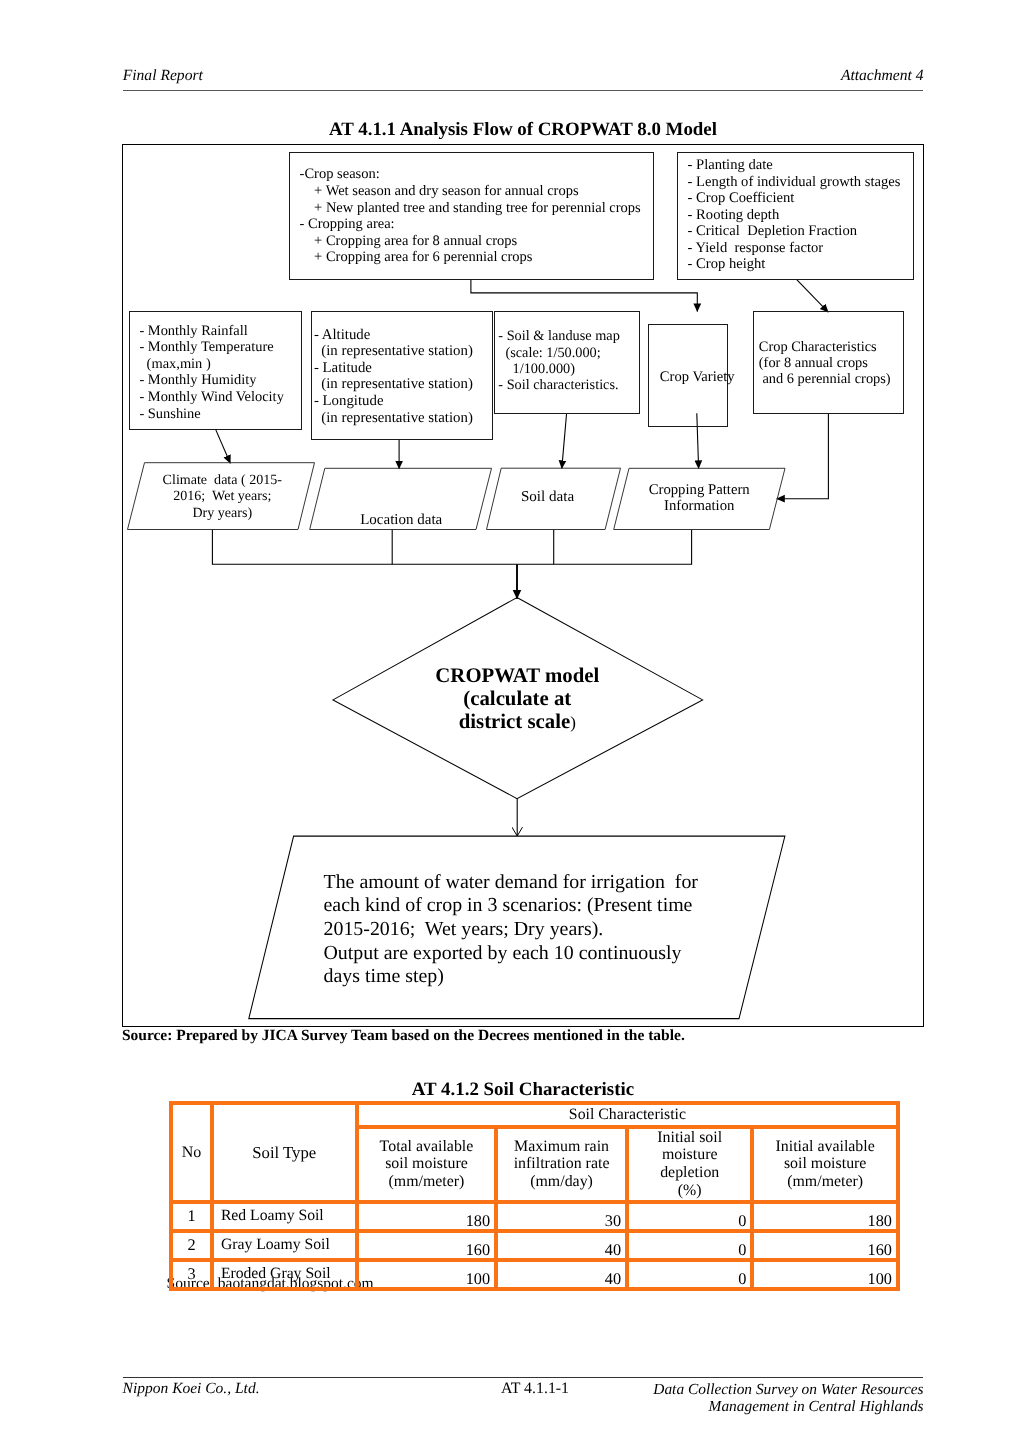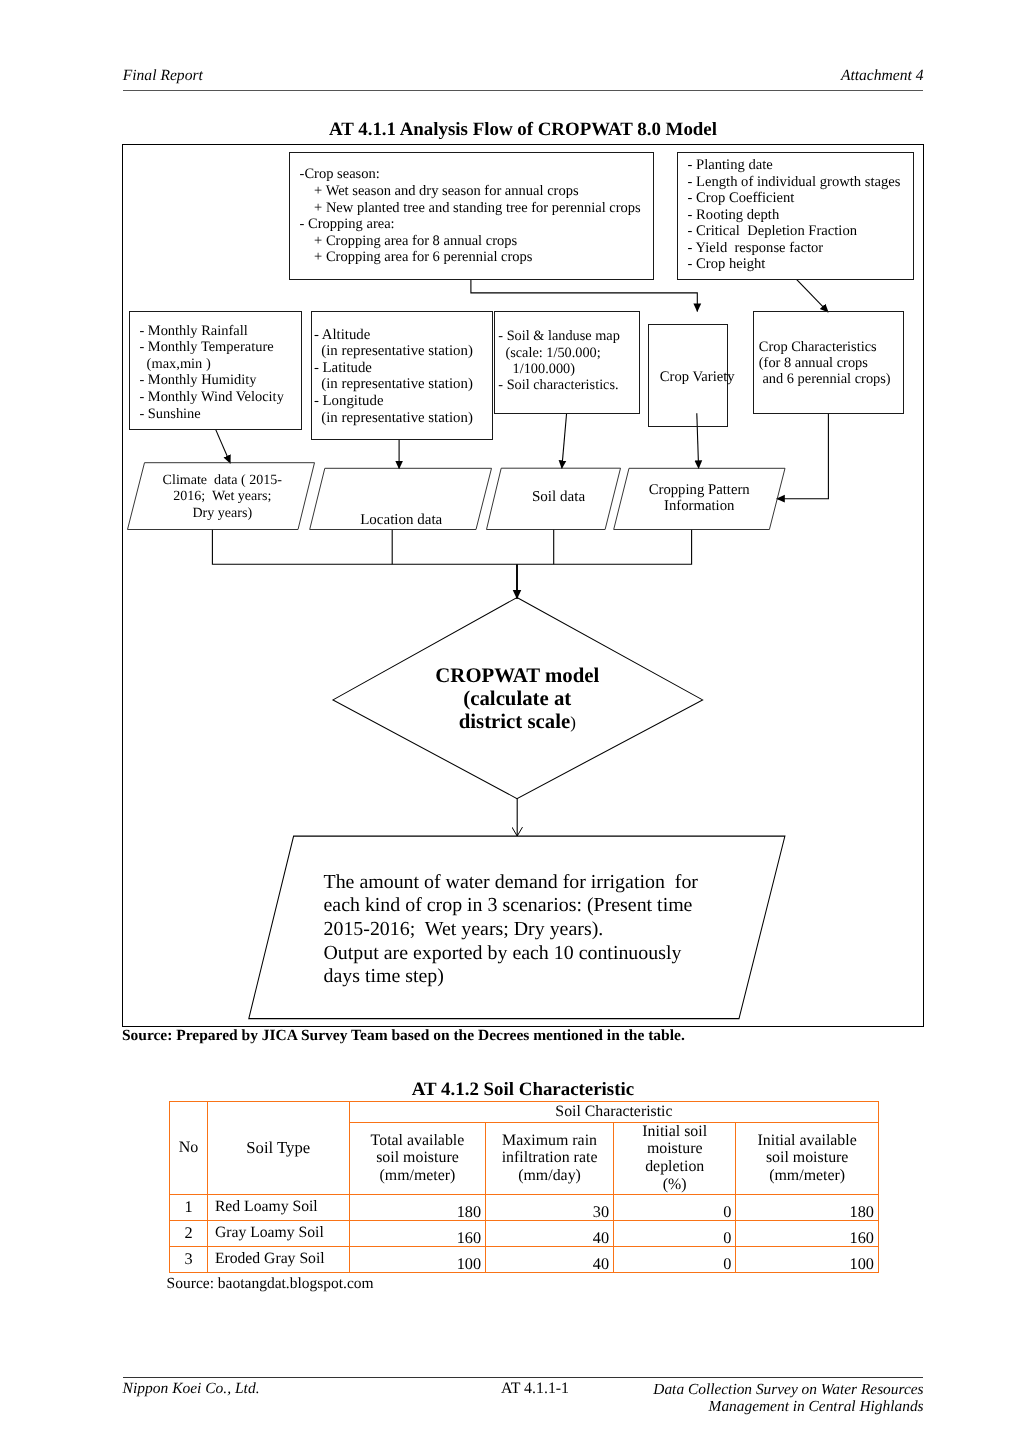--- a/index.html
+++ b/index.html
@@ -36,38 +36,38 @@
   #bx-cropvar{left:648.4px;top:324px;width:80px;height:102.8px;}
   #bx-cropvar .bxt{left:0;top:43.2px;width:95.6px;text-align:center;font-size:14.6px;}
   #bx-cropchar{left:753px;top:311.2px;width:150.8px;height:102.8px;}
   #bx-cropchar .bxt{left:4.8px;top:26.7px;text-align:left;line-height:16.3px;font-size:14.4px;}
 
   .plt{font-size:14.7px;line-height:16.5px;text-align:center;white-space:pre;}
   #pg-climate{left:127.5px;top:462.7px;width:187px;height:66.8px;}
   #pg-climate .t{position:absolute;left:7.3px;top:9.3px;width:175px;text-align:center;font-size:14.05px;line-height:16.5px;}
   #pg-location{left:309.7px;top:490px;width:181.8px;height:53px;}
   #pg-location .t{position:absolute;left:8px;top:21.5px;width:167px;text-align:center;font-size:15.0px;}
-  #pg-soil{left:491px;top:468.2px;width:134px;height:69px;font-family:Liberation Serif, serif;}
+  #pg-soil{left:480px;top:468.2px;width:134px;height:69px;font-family:Liberation Serif, serif;}
   #pg-soil .t{position:absolute;left:7px;top:21px;width:121px;text-align:center;font-size:15.1px;}
   #pg-pattern{left:613.7px;top:468.3px;width:171.3px;height:70px;}
   #pg-pattern .t{position:absolute;left:7px;top:13.5px;width:157px;text-align:center;font-size:14.74px;}
 
   #dm-model{left:333px;top:597.5px;width:369.6px;height:201.1px;
             font-size:20.8px;font-weight:bold;line-height:23.1px;text-align:center;}
   #dm-model .t{position:absolute;left:-0.5px;top:66px;width:369.6px;}
   #dm-model .pn{font-weight:normal;font-size:17px;}
 
   #pg-output{left:248.8px;top:836.1px;width:536.1px;height:182.5px;
              font-size:19.9px;line-height:23.7px;}
   #pg-output .t{position:absolute;left:74.7px;top:34.5px;white-space:pre;}
 
   
   #tbltitle{left:123px;top:1078.5px;width:800px;text-align:center;font-weight:bold;font-size:18.9px;}
   #tbl{left:169.4px;top:1101.2px;border-collapse:collapse;font-size:16.3px;line-height:17.5px;}
-  #tbl td{border:1px solid #f97316;font-weight:normal;padding:0;vertical-align:middle;text-align:center;
+  #tbl td{border:4px solid #f97316;font-weight:normal;padding:0;vertical-align:middle;text-align:center;
           white-space:pre-line;}
   #tbl .c-no{width:36.3px;font-size:16.0px;}
   #tbl .c-type{width:141.2px;font-size:16.7px;}
   #tbl .c-grp{height:19.5px;line-height:18px;font-size:15.8px;}
   #tbl .c-h1{width:135.2px;}
   #tbl .c-h2{width:127px;}
   #tbl .c-h3{width:121.3px;}
   #tbl .c-h4{width:141.6px;}
   #tbl tr:nth-child(2) td{height:69.5px;line-height:17.7px;font-size:15.9px;}
   #tbl .d-no,#tbl .d-type,#tbl .d-num{height:25.2px;line-height:20px;}

